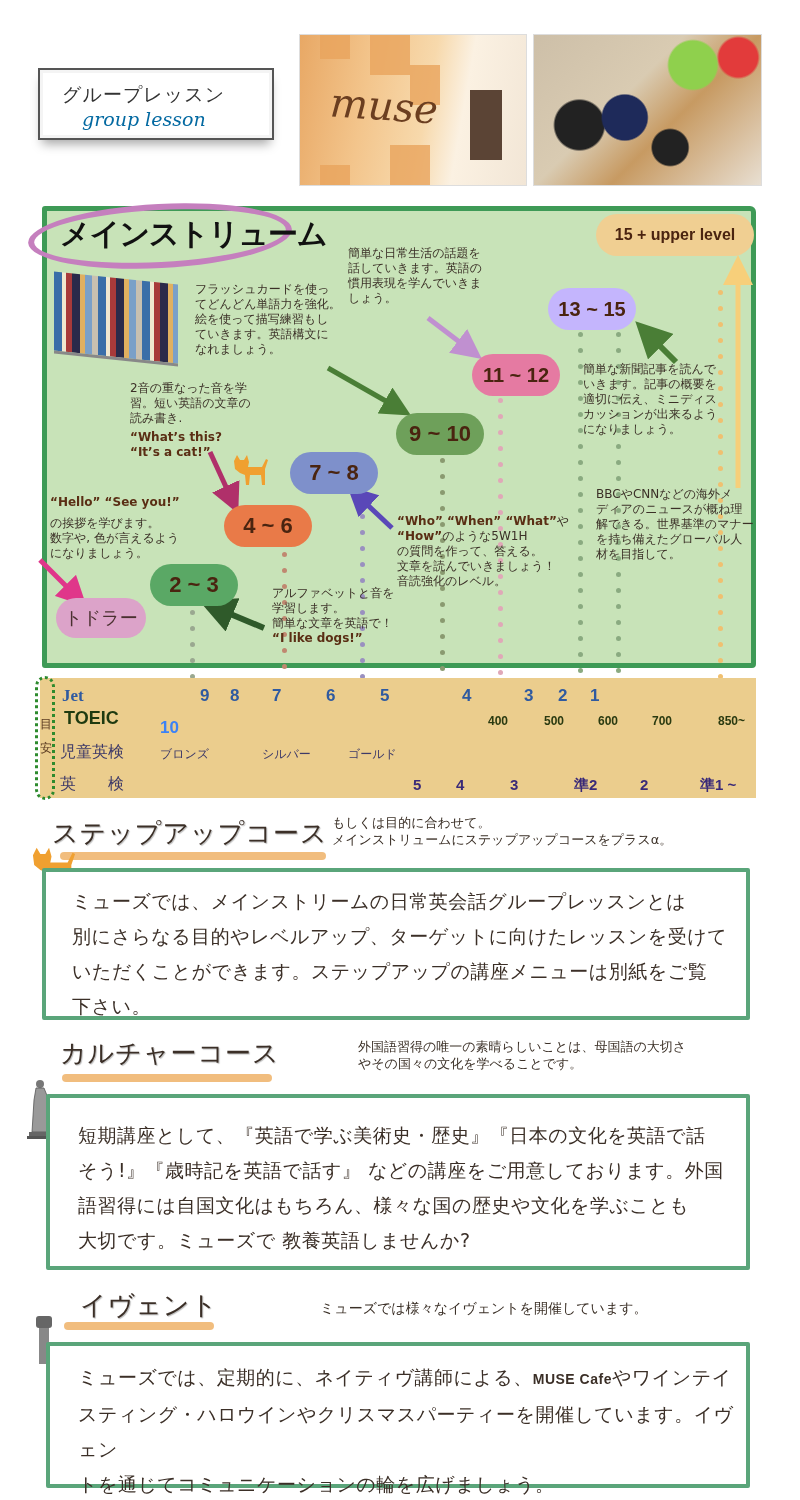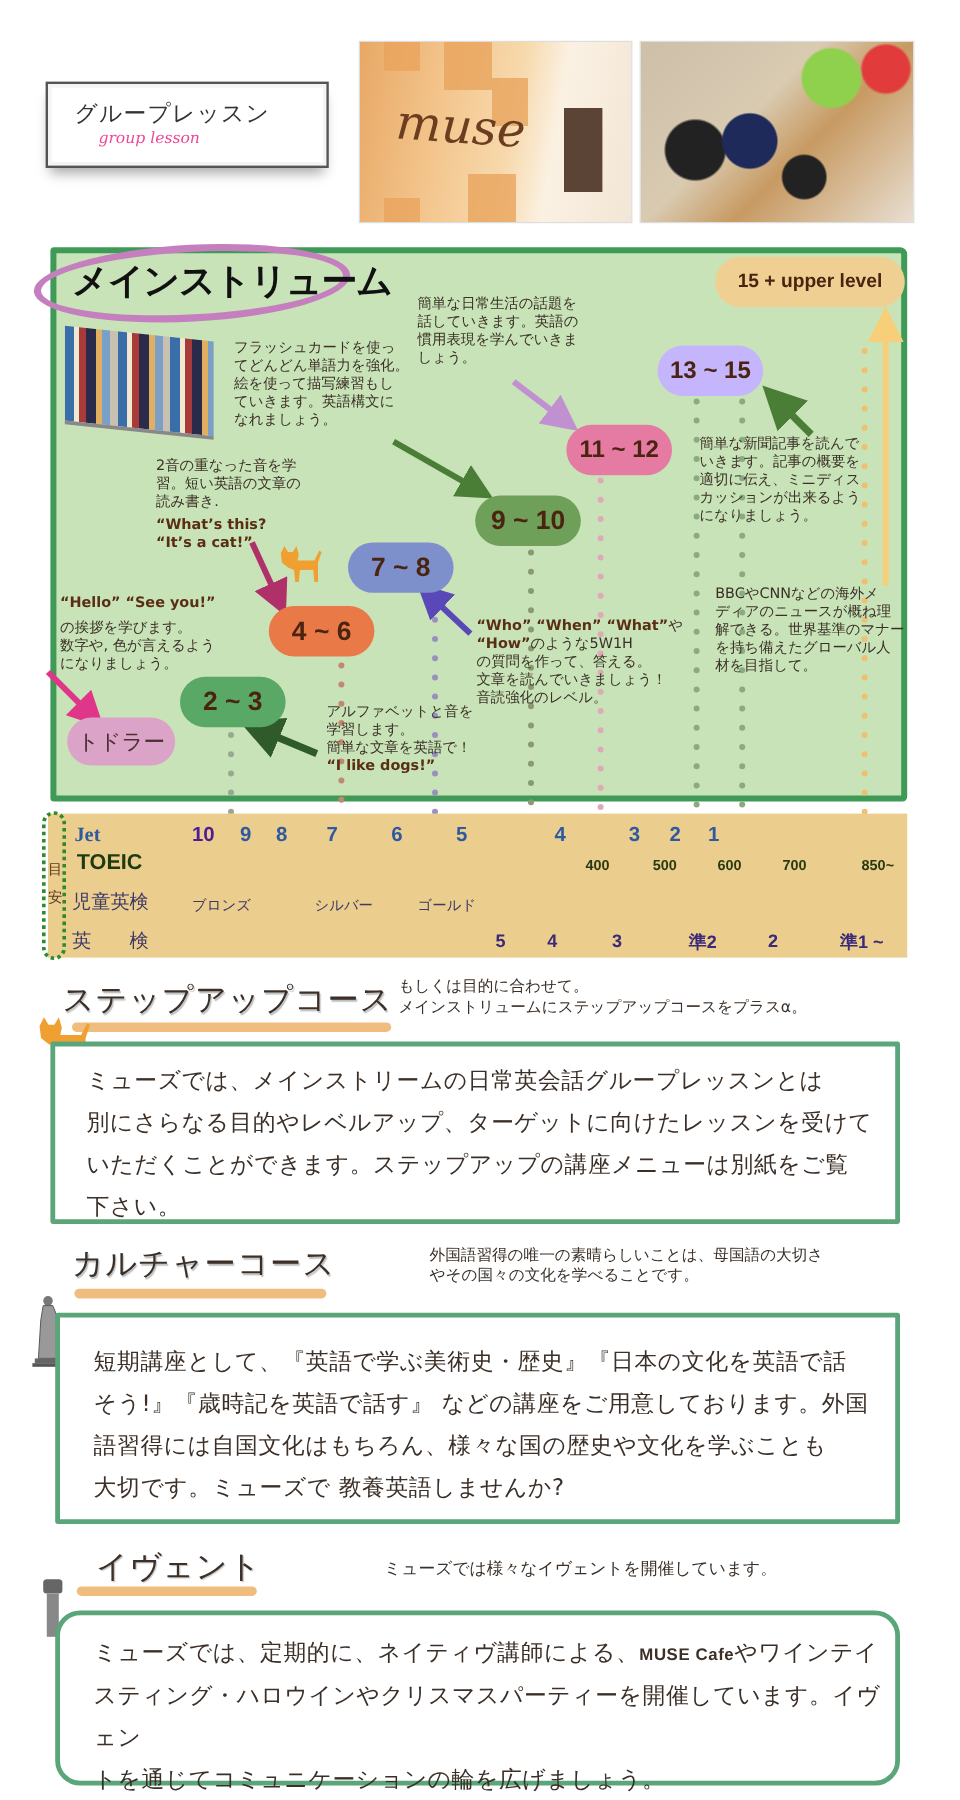--- a/index.html
+++ b/index.html
@@ -7,21 +7,21 @@
   body { position: relative; font-family: "DejaVu Sans", sans-serif; color: #3a2a1c; }
   .abs { position: absolute; }
 
   
   .title-box {
     left: 38px; top: 68px; width: 236px; height: 72px;
     background: #fff; border: 2px solid #555;
     box-shadow: 0 8px 10px -4px rgba(0,0,0,0.35), inset 0 0 0 3px #f4f4f4;
   }
   .title-jp { left: 22px; top: 12px; font-size: 19px; color: #333; letter-spacing: 1px; }
-  .title-en { left: 42px; top: 38px; font-size: 13px; color: #ec4899; font-family: "DejaVu Serif", serif; font-style: italic; }
+  .title-en { left: 42px; top: 38px; font-size: 19px; color: #0369a1; font-family: "DejaVu Serif", serif; font-style: italic; }
 
   .photo { top: 34px; height: 152px; border: 1px solid #ddd; overflow: hidden; }
   .photo-1 { left: 299px; width: 228px;
     background: linear-gradient(100deg, #e8a865 0%, #f3c58c 30%, #f7d9ac 55%, #fbf1e2 70%, #f2e6d6 100%); }
   .photo-1 .muse-word { position: absolute; left: 30px; top: 48px; font-family: "DejaVu Serif", serif; font-size: 40px; color: #6b3e20; font-style: italic; transform: rotate(4deg); }
   .photo-1 .block { position: absolute; background: #e9a45c; opacity: 0.8; }
   .photo-1 .door { position: absolute; left: 170px; top: 55px; width: 32px; height: 70px; background: #5b4435; }
   .photo-2 { left: 533px; width: 229px;
     background: radial-gradient(circle at 70% 20%, #8fd04d 0 12%, transparent 13%),
                 radial-gradient(circle at 90% 15%, #e23b3b 0 8%, transparent 9%),
@@ -363,21 +363,21 @@
 <div class="abs" style="left:40px;top:712px;font-size:12px;color:#5a3a20;line-height:24px;">
   <div>目</div>
     <div>安</div>
 </div>
 
 <div class="lb-cell" style="left:62px;top:686px;font-size:17px;color:#2f5aa0;font-family:Liberation Serif, serif;">Jet</div>
 <div class="lb-cell" style="left:64px;top:708px;font-size:18px;color:#1e3a10;">TOEIC</div>
 <div class="abs" style="left:60px;top:742px;font-size:16px;color:#3e3a68;">児童英検</div>
 <div class="abs" style="left:60px;top:774px;font-size:16px;color:#3e3a68;white-space:pre;">英　　検</div>
 
-<div class="lb-cell" style="left:160px;top:686px;font-size:17px;color:#4c1d95;">10</div>
+<div class="lb-cell" style="left:160px;top:718px;font-size:17px;color:#3b82f6;">10</div>
 <div class="lb-cell" style="left:200px;top:686px;font-size:17px;color:#2f5aa0;">9</div>
 <div class="lb-cell" style="left:230px;top:686px;font-size:17px;color:#2f5aa0;">8</div>
 <div class="lb-cell" style="left:272px;top:686px;font-size:17px;color:#2f5aa0;">7</div>
 <div class="lb-cell" style="left:326px;top:686px;font-size:17px;color:#2f5aa0;">6</div>
 <div class="lb-cell" style="left:380px;top:686px;font-size:17px;color:#2f5aa0;">5</div>
 <div class="lb-cell" style="left:462px;top:686px;font-size:17px;color:#2f5aa0;">4</div>
 <div class="lb-cell" style="left:524px;top:686px;font-size:17px;color:#2f5aa0;">3</div>
 <div class="lb-cell" style="left:558px;top:686px;font-size:17px;color:#2f5aa0;">2</div>
 <div class="lb-cell" style="left:590px;top:686px;font-size:17px;color:#2f5aa0;">1</div>
 
@@ -437,19 +437,19 @@
   </div>
 </div>
 
 <div class="abs sec-title" style="left:80px;top:1288px;">イヴェント</div>
 <div class="abs underline" style="left:64px;top:1322px;width:150px;"></div>
 <div class="abs sec-sub" style="left:320px;top:1300px;font-size:14px;">ミューズでは様々なイヴェントを開催しています。</div>
 <svg class="abs" style="left:34px;top:1314px;" width="20" height="52" viewBox="0 0 20 52">
   <rect x="2" y="2" width="16" height="12" rx="3" fill="#666"></rect>
   <rect x="5" y="14" width="10" height="36" fill="#888"></rect>
 </svg>
-<div class="abs sec-box" style="left:46px;top:1342px;width:704px;height:146px;border-radius:21px;">
+<div class="abs sec-box" style="left:46px;top:1342px;width:704px;height:146px;">
   <div class="abs sec-body" style="left:28px;top:14px;">
     <div><span>ミューズでは、定期的に、ネイティヴ講師による、</span><b>MUSE Cafe</b><span>やワインテイ</span></div>
     <div>スティング・ハロウインやクリスマスパーティーを開催しています。イヴェン</div>
     <div>トを通じてコミュニケーションの輪を広げましょう。</div>
   </div>
 </div>
 
 </body></html>

